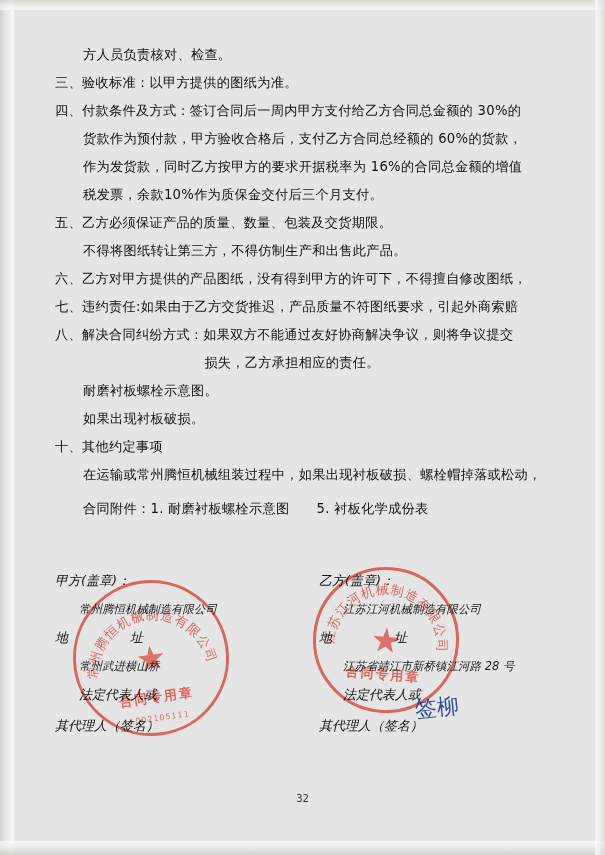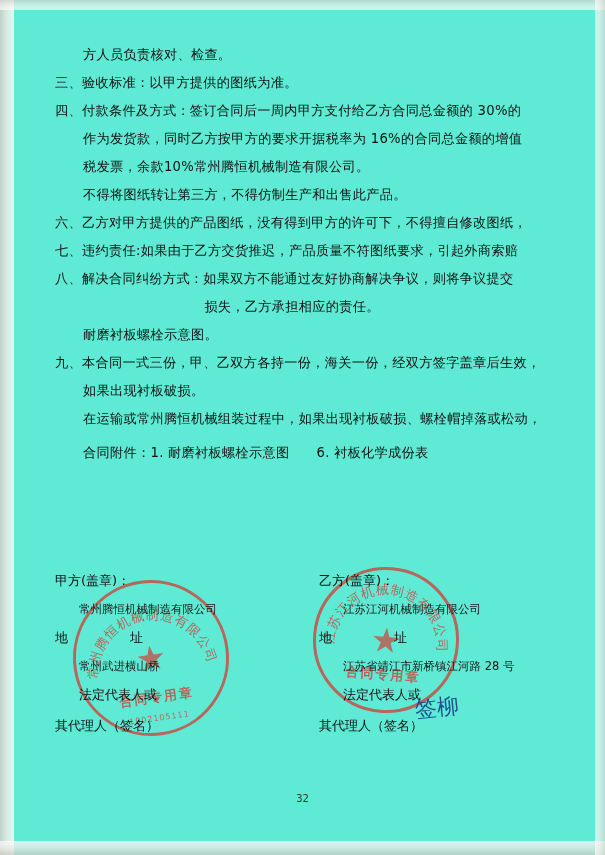--- a/index.html
+++ b/index.html
@@ -12,21 +12,21 @@
     height: 855px;
     position: relative;
     overflow: hidden;
     font-family: "DejaVu Sans", sans-serif;
   }
 
   
   .page {
     position: absolute;
     inset: 0;
-    background: #5eead4;
+    background: #e5e5e5;
   }
   .page::before {
     content: "";
     position: absolute;
     left: 0; top: 0; bottom: 0;
     width: 14px;
     background: linear-gradient(to right, #cfcdc8 0%, #e9e7e2 40%, #fdfcfa 100%);
     opacity: .85;
   }
   .page::after {
@@ -86,20 +86,21 @@
   .sig-area {
     position: absolute;
     left: 55px;
     top: 565px;
     width: 500px;
     font-size: 13px;
     color: #111;
   }
   .sig-cols {
     display: flex;
+    font-style: italic;
   }
   .sig-col {
     width: 240px;
     position: relative;
   }
   .sig-col.right {
     margin-left: 28px;
   }
   .sig-line {
     height: 31px;
@@ -211,33 +212,35 @@
 <body>
 
 <div class="page">
   <div class="topshade"></div>
   <div class="botshade"></div>
 
   <div class="content">
     <p class="para indent2">方人员负责核对、检查。</p>
     <p class="para hang">三、验收标准：以甲方提供的图纸为准。</p>
     <p class="para hang">四、付款条件及方式：签订合同后一周内甲方支付给乙方合同总金额的 30%的</p>
+    <p class="para hang2">货款作为预付款，甲方验收合格后，支付乙方合同总经额的 60%的货款，</p>
     <p class="para hang2">作为发货款，同时乙方按甲方的要求开据税率为 16%的合同总金额的增值</p>
-    <p class="para hang2">税发票，余款10%常州腾恒机械制造有限公司。</p>
+    <p class="para hang2">税发票，余款10%作为质保金交付后三个月支付。</p>
+    <p class="para hang">五、乙方必须保证产品的质量、数量、包装及交货期限。</p>
     <p class="para hang2">不得将图纸转让第三方，不得仿制生产和出售此产品。</p>
     <p class="para hang">六、乙方对甲方提供的产品图纸，没有得到甲方的许可下，不得擅自修改图纸，</p>
     <p class="para hang">七、违约责任:如果由于乙方交货推迟，产品质量不符图纸要求，引起外商索赔</p>
     <p class="para hang">八、解决合同纠纷方式：如果双方不能通过友好协商解决争议，则将争议提交</p>
     <p class="para hang2">　　　　　　　　　损失，乙方承担相应的责任。</p>
     <p class="para hang2">耐磨衬板螺栓示意图。</p>
-    <p class="para hang">九、本合同一式三份，甲、乙双方各持一份，海关一份，经双方签字盖章后生效，</p>
     <p class="para hang2">如果出现衬板破损。</p>
+    <p class="para hang">十、其他约定事项</p>
     <p class="para indent2">在运输或常州腾恒机械组装过程中，如果出现衬板破损、螺栓帽掉落或松动，</p>
     <div class="gap"></div>
-    <p class="para indent2">合同附件：1. 耐磨衬板螺栓示意图　　6. 衬板化学成份表</p>
+    <p class="para indent2">合同附件：1. 耐磨衬板螺栓示意图　　5. 衬板化学成份表</p>
   </div>
 
   <div class="sig-area">
 
     <div class="stamp" id="stamp-left">
       <div class="arc-text">
         <svg viewBox="0 0 150 150" preserveAspectRatio="xMidYMid meet">
           <defs>
             <path id="arcL" d="M 20,82 A 56,56 0 0 1 130,82"></path>
           </defs>

